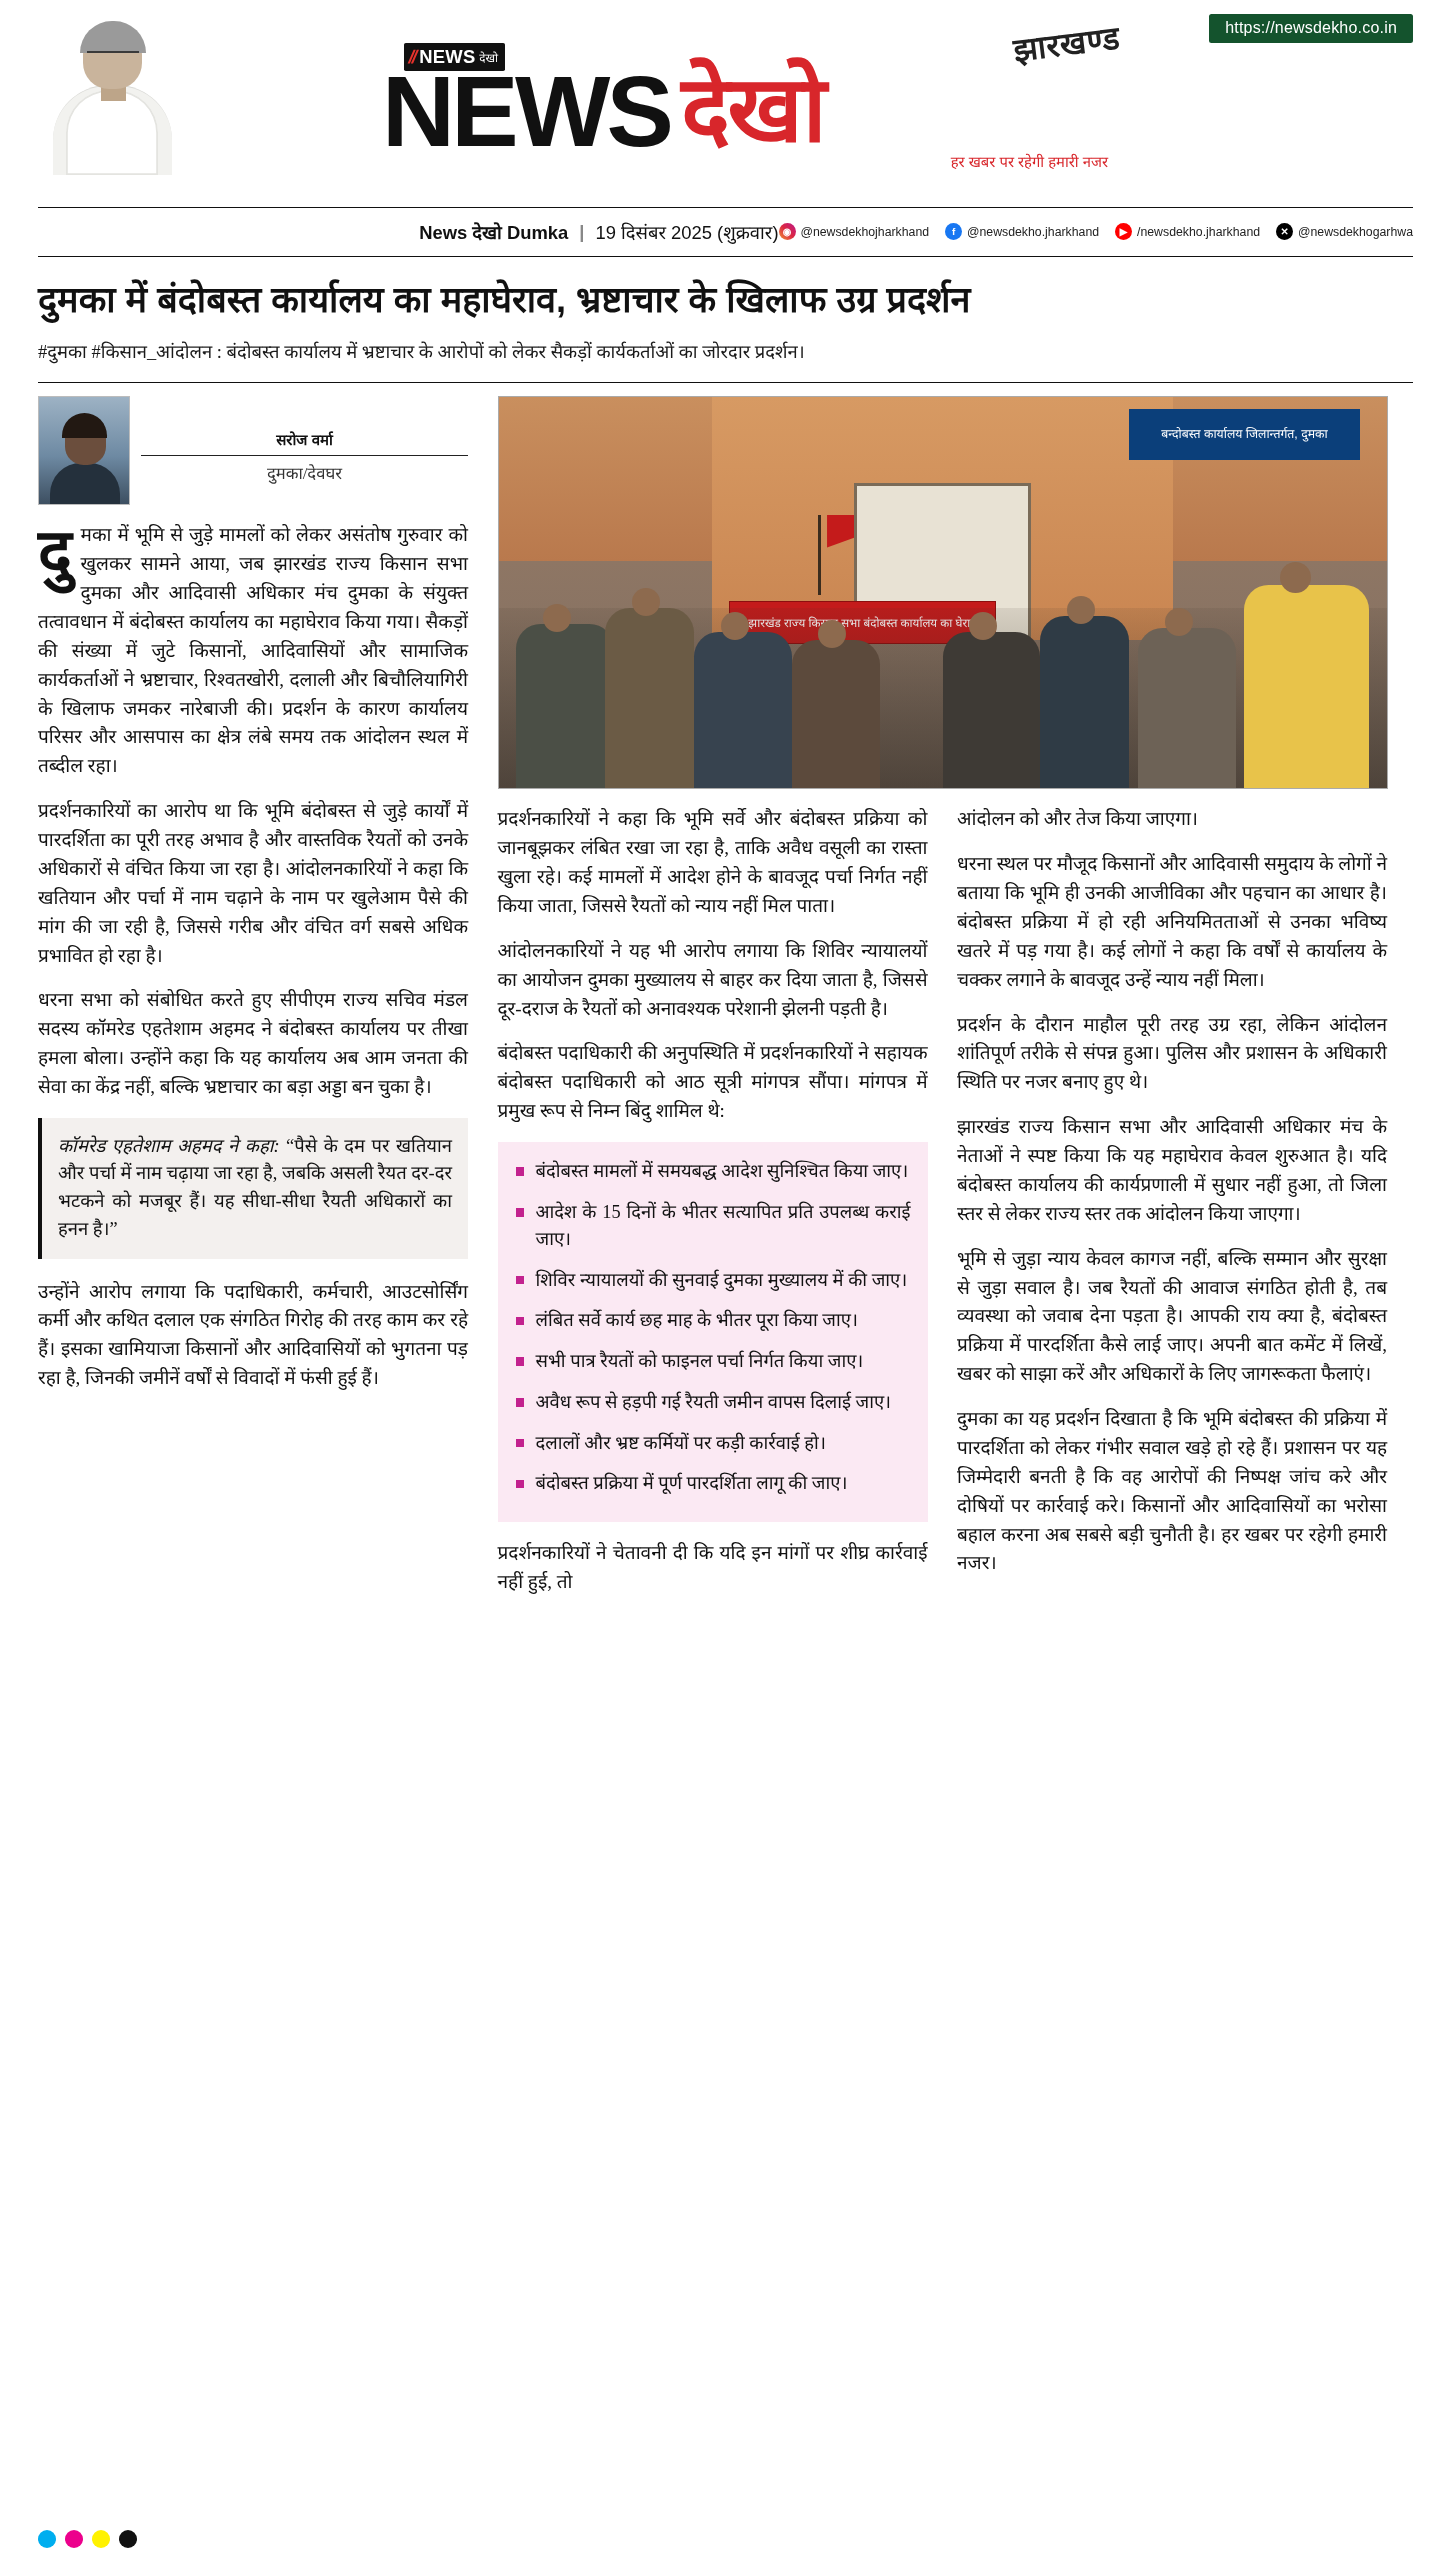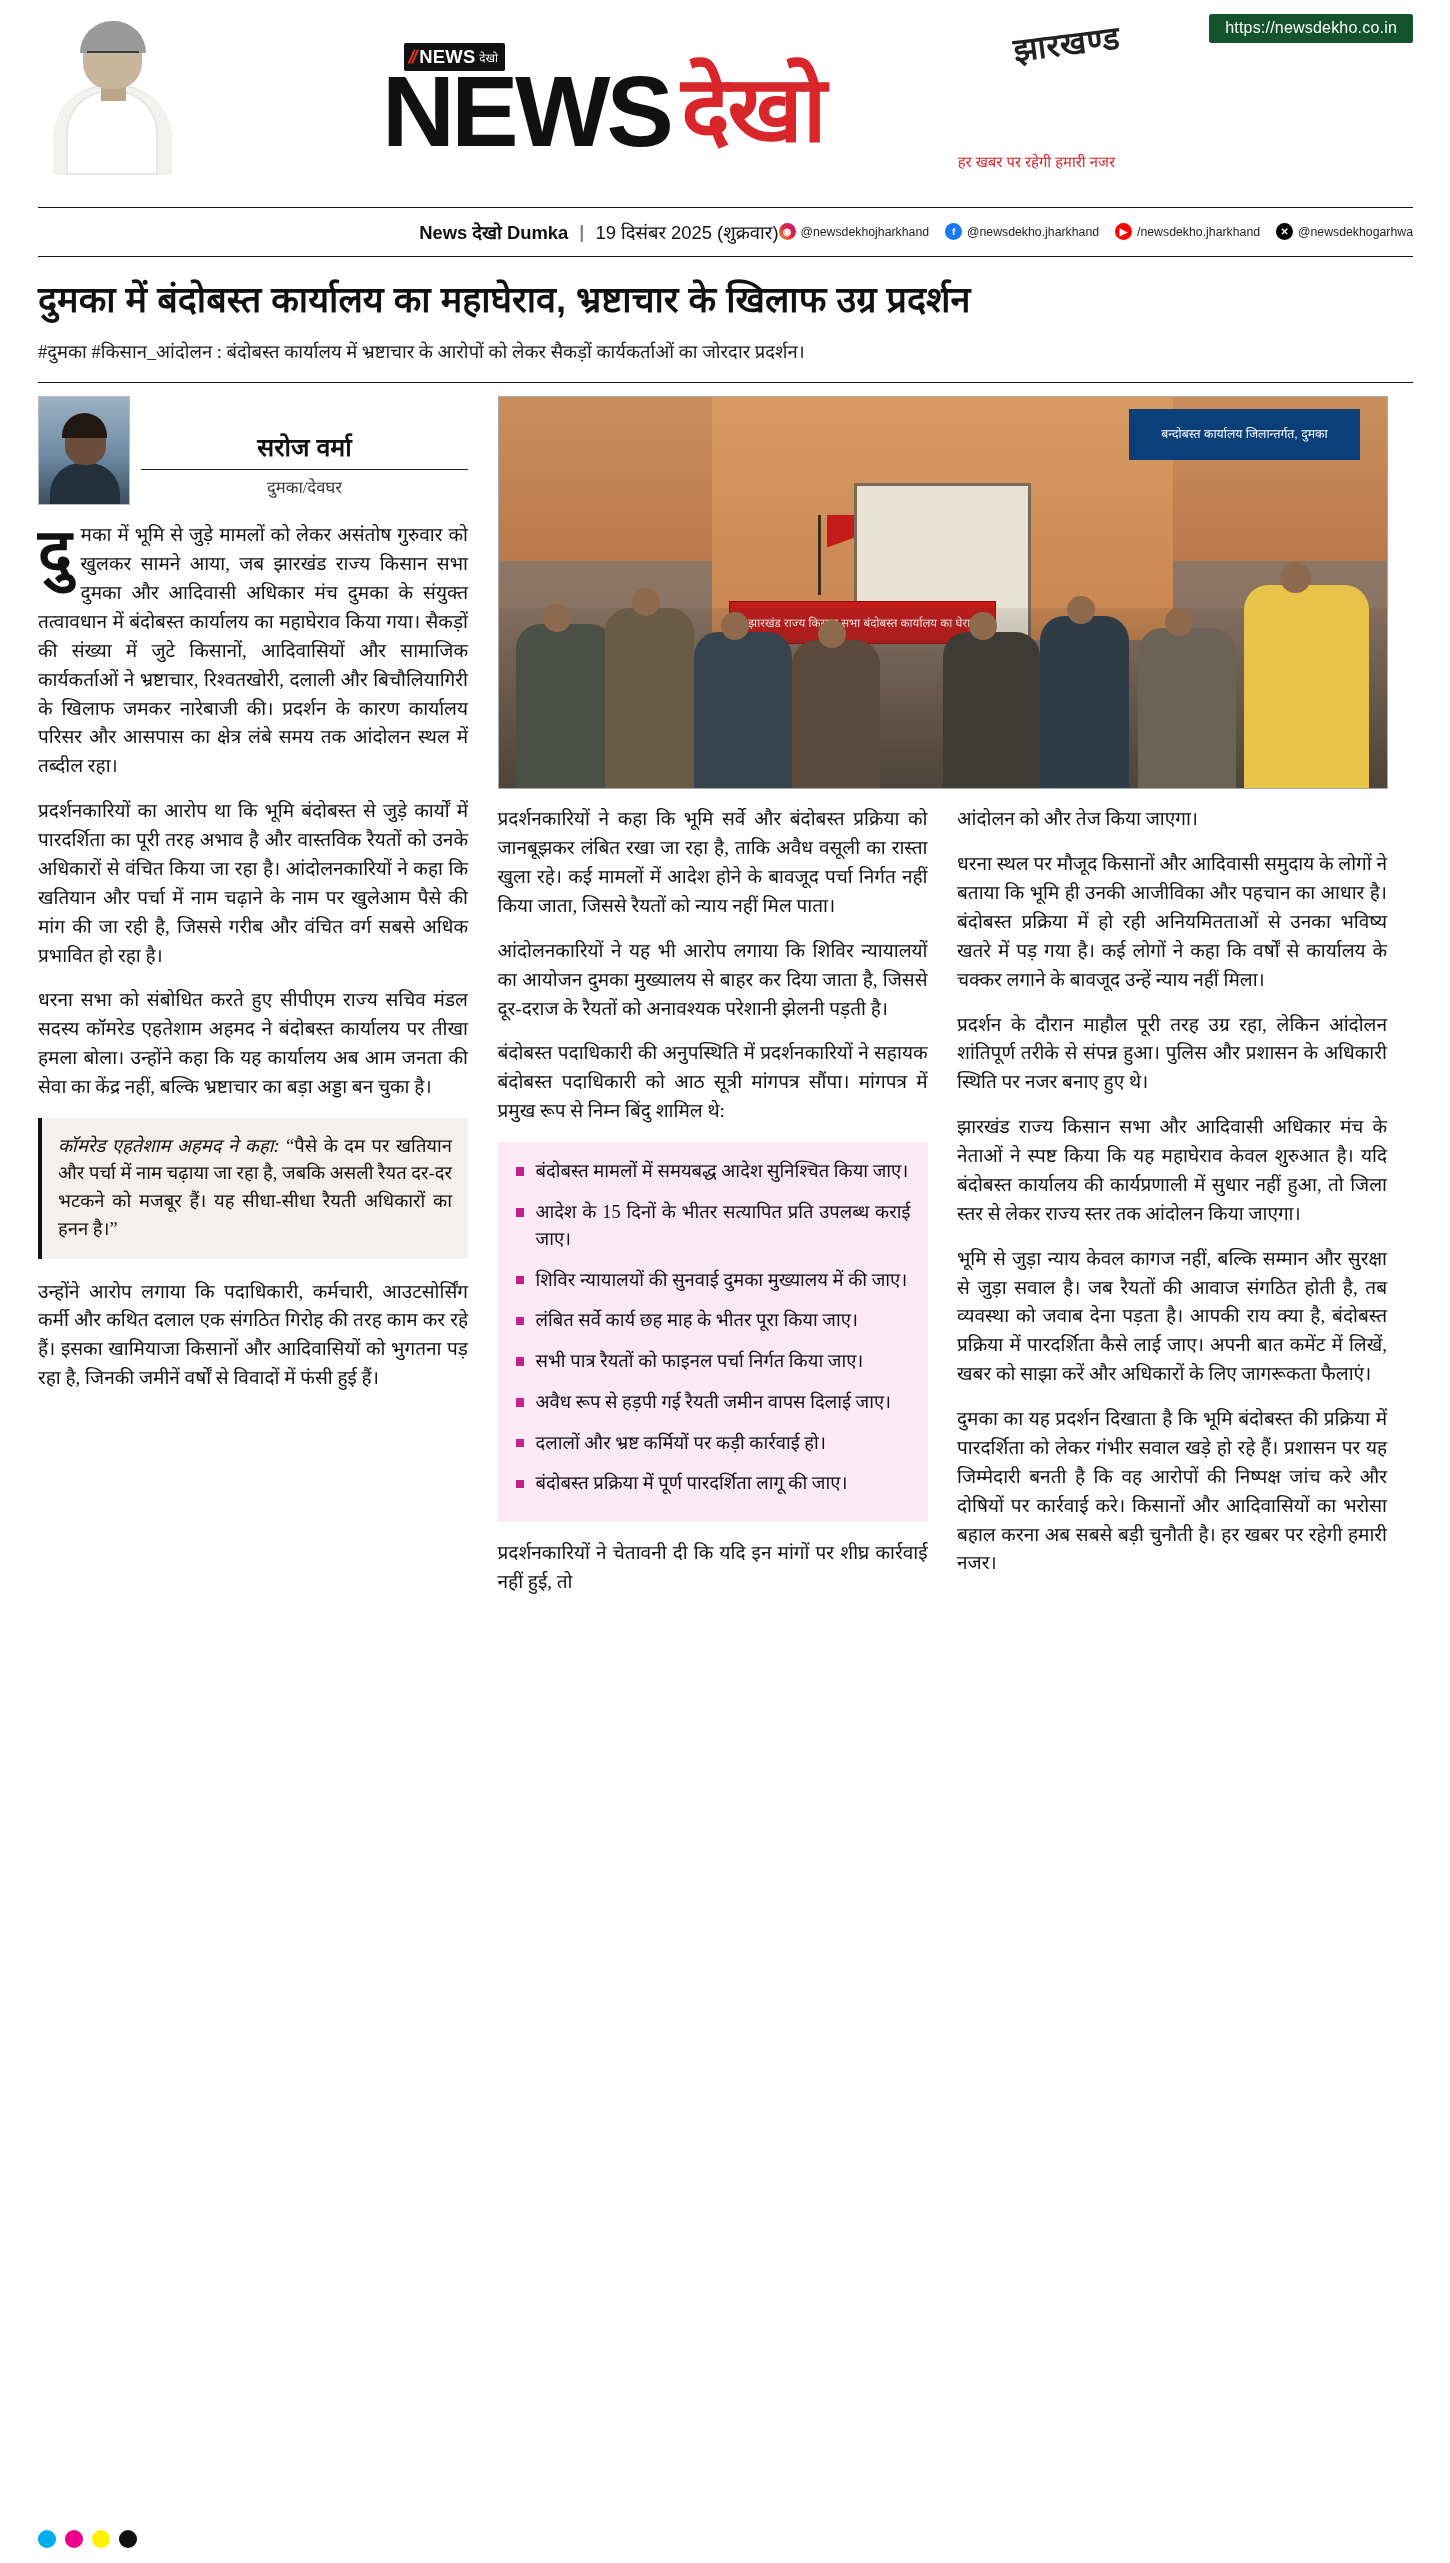--- a/index.html
+++ b/index.html
@@ -120,21 +120,21 @@
     font-size: 92px;
     line-height: 0.9;
     color:#d8262b;
     letter-spacing: -2.5px;
     margin-bottom: 3.7px;
   }
   .logo-tag {
     text-align: right;
     font-size: 14.8px;
     color:#d8262b;
-    margin-right: 23px;
+    margin-right: 30px;
     margin-top: -3.7px;
     font-family:"Liberation Sans", sans-serif;
   }
 
   
   .dateline-bar {
     display:flex; align-items:center; justify-content:flex-end;
     border-top: 1.8px solid #111;
     border-bottom: 1.8px solid #111;
     height: 50px;
@@ -211,21 +211,21 @@
     position:absolute; left:23.4px; top:16px; width:45px; height:24.6px;
     background:#221812; border-radius:23px 23px 0 0;
   }
   .author-photo .f-body {
     position:absolute; left:11px; top:66px; width:70px; height:43px;
     background:#24303c; border-radius:31px 31px 0 0;
   }
   .author-meta { padding-top: 33px; flex:1; }
   .author-name {
     font-family:"Liberation Sans", sans-serif;
-    font-size: 25px; font-weight:bold; text-align:center;
+    font-size: 15px; font-weight:bold; text-align:center;
   }
   .author-line { border-top: 1.2px solid #222; margin: 6.1px 0 4.9px 0; }
   .author-place { font-size: 16.6px; text-align:center; color:#333; }
 
   
   .dropcap-p { position: relative; }
   .dropcap-p .dc {
     float: left;
     font-family:"Liberation Sans", sans-serif;
     font-weight: bold;

